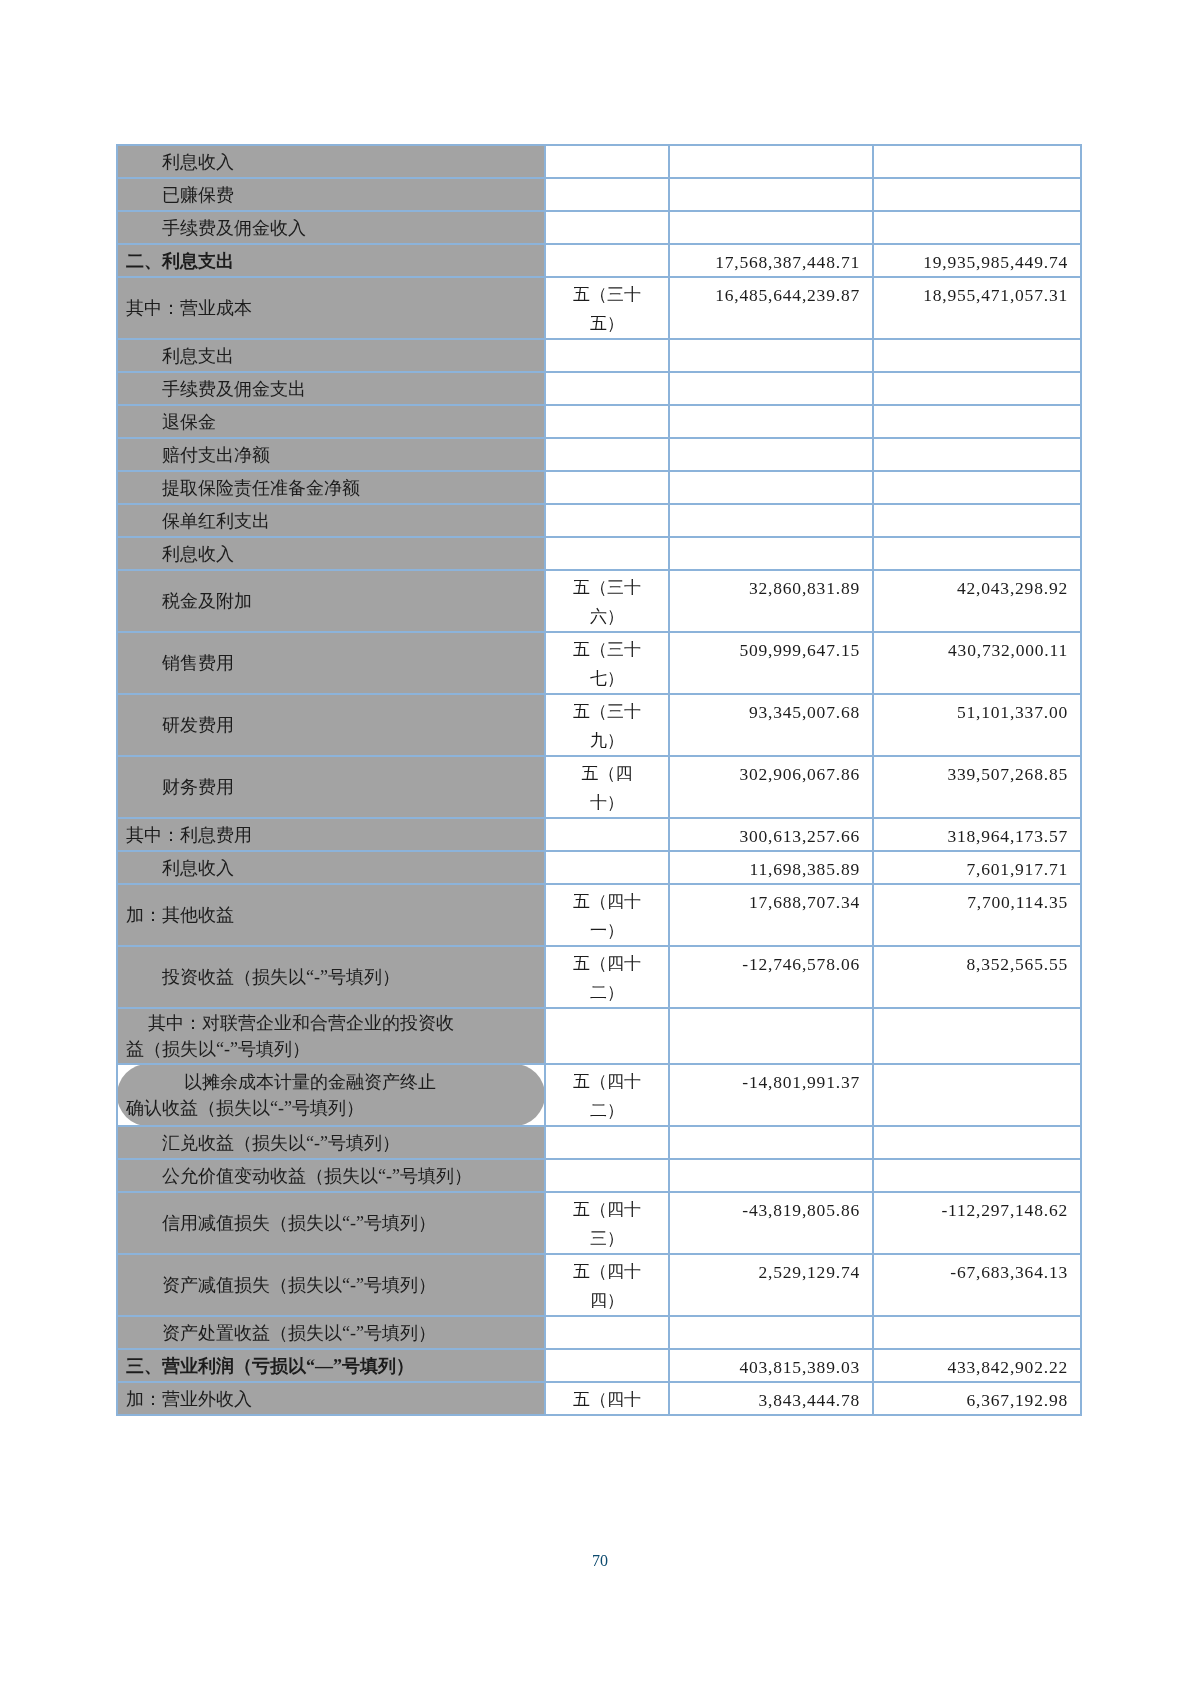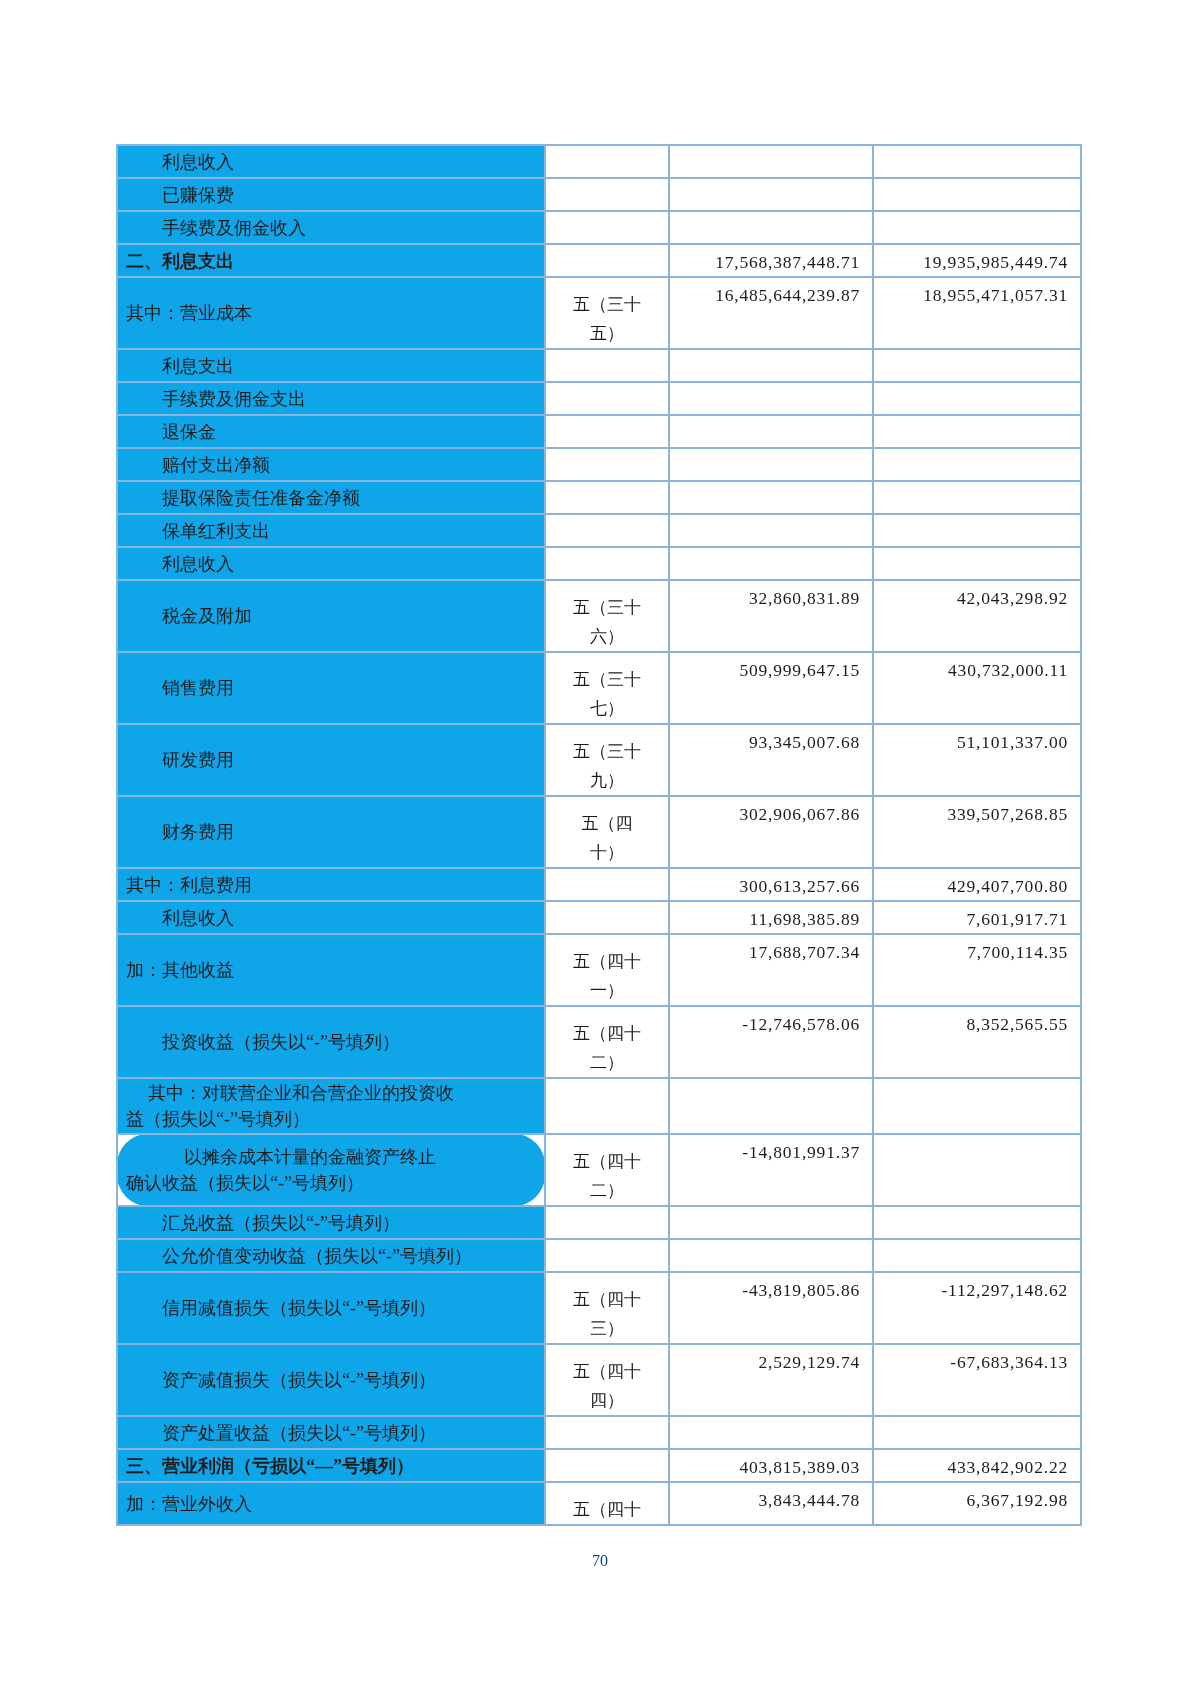--- a/index.html
+++ b/index.html
@@ -16,33 +16,33 @@
   }
   table.fin td {
     border: 2px solid #8cb3da;
     overflow: hidden;
     box-sizing: border-box;
   }
   tr.s { height: 33px; }
   tr.t { height: 52px; }
 
   td.c1 {
-    background: #0ea5e9;
+    background: #a3a3a3;
     font-size: 18px;
     line-height: 26px;
     vertical-align: middle;
     padding: 1px 6px 1px 8px;
     white-space: pre-line;
   }
   td.c2 {
     font-size: 17px;
     line-height: 29px;
     text-align: center;
     vertical-align: top;
-    padding: 12px 2px 0 2px;
+    padding: 2px 2px 0 2px;
     white-space: pre-line;
   }
   td.c3, td.c4 {
     font-size: 17.5px;
     line-height: 28px;
     text-align: right;
     vertical-align: top;
     padding: 3px 12px 0 2px;
     letter-spacing: 0.8px;
     white-space: nowrap;
@@ -168,21 +168,21 @@
           <td class="c1 i1">财务费用</td>
           <td class="c2">五（四
 十）</td>
           <td class="c3">302,906,067.86</td>
           <td class="c4">339,507,268.85</td>
         </tr>
         <tr class="s">
           <td class="c1">其中：利息费用</td>
           <td class="c2"></td>
           <td class="c3">300,613,257.66</td>
-          <td class="c4">429,407,700.80</td>
+          <td class="c4">318,964,173.57</td>
         </tr>
         <tr class="s">
           <td class="c1 i1">利息收入</td>
           <td class="c2"></td>
           <td class="c3">11,698,385.89</td>
           <td class="c4">7,601,917.71</td>
         </tr>
         <tr class="t">
           <td class="c1">加：其他收益</td>
           <td class="c2">五（四十

